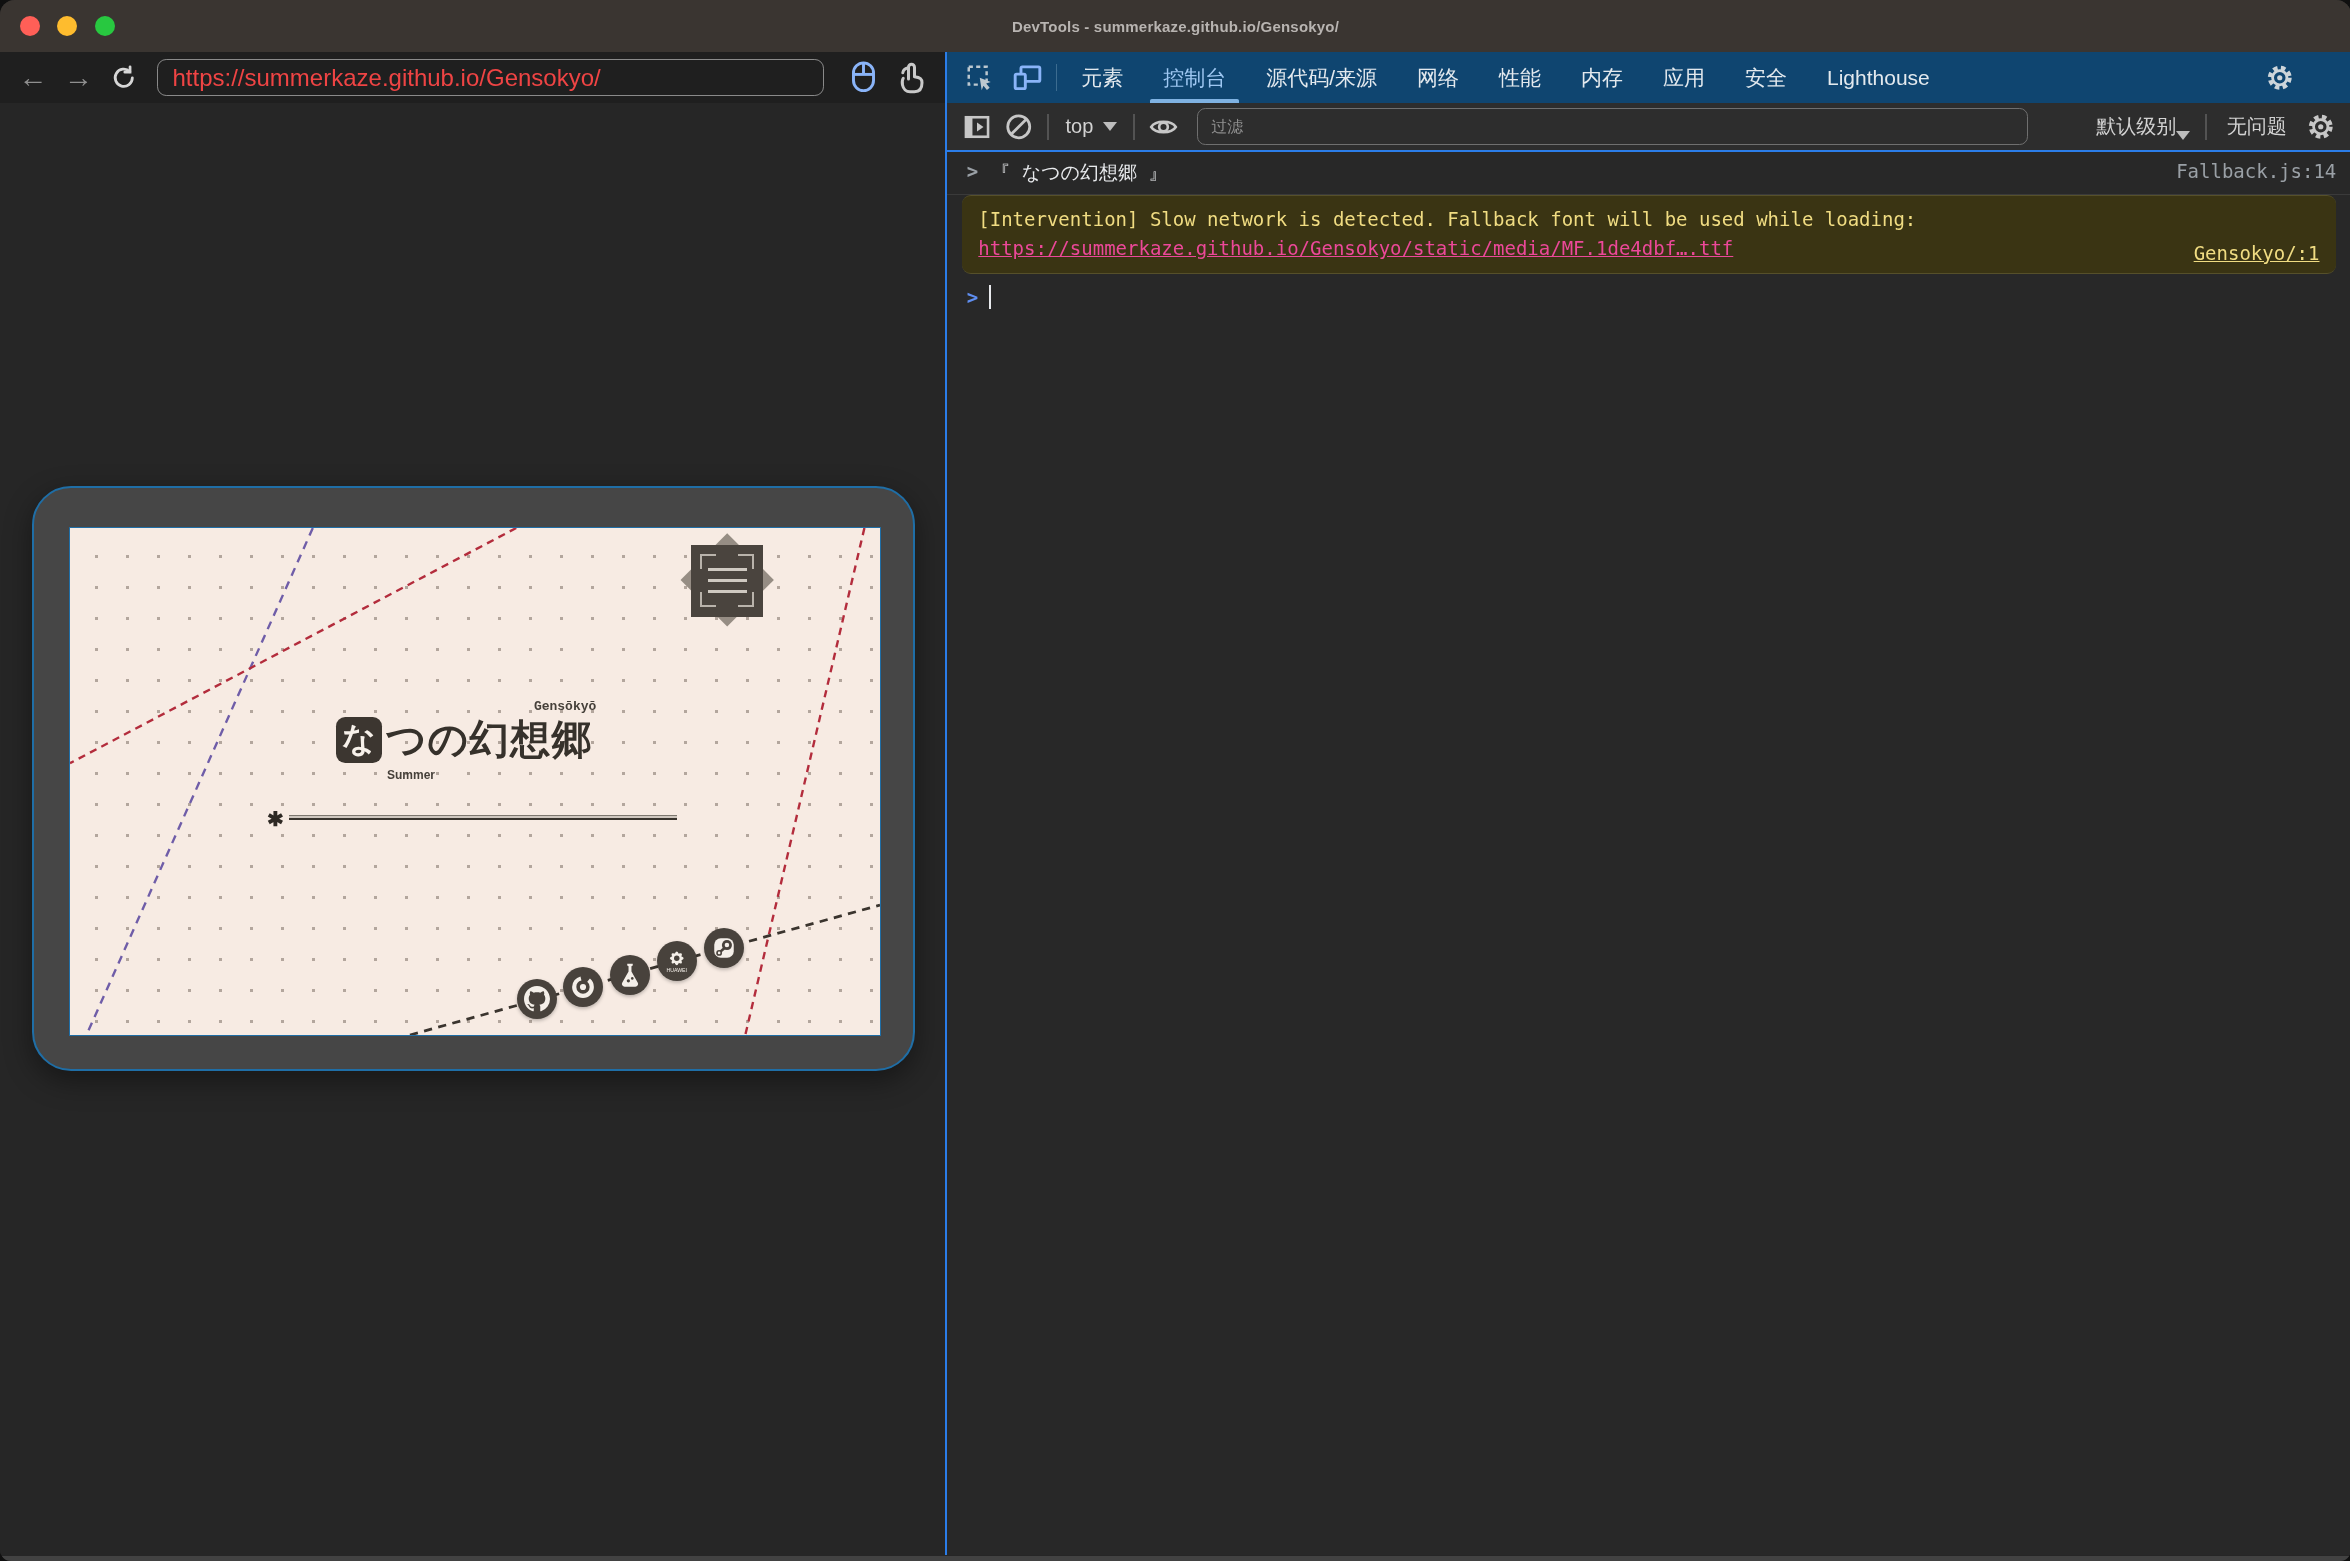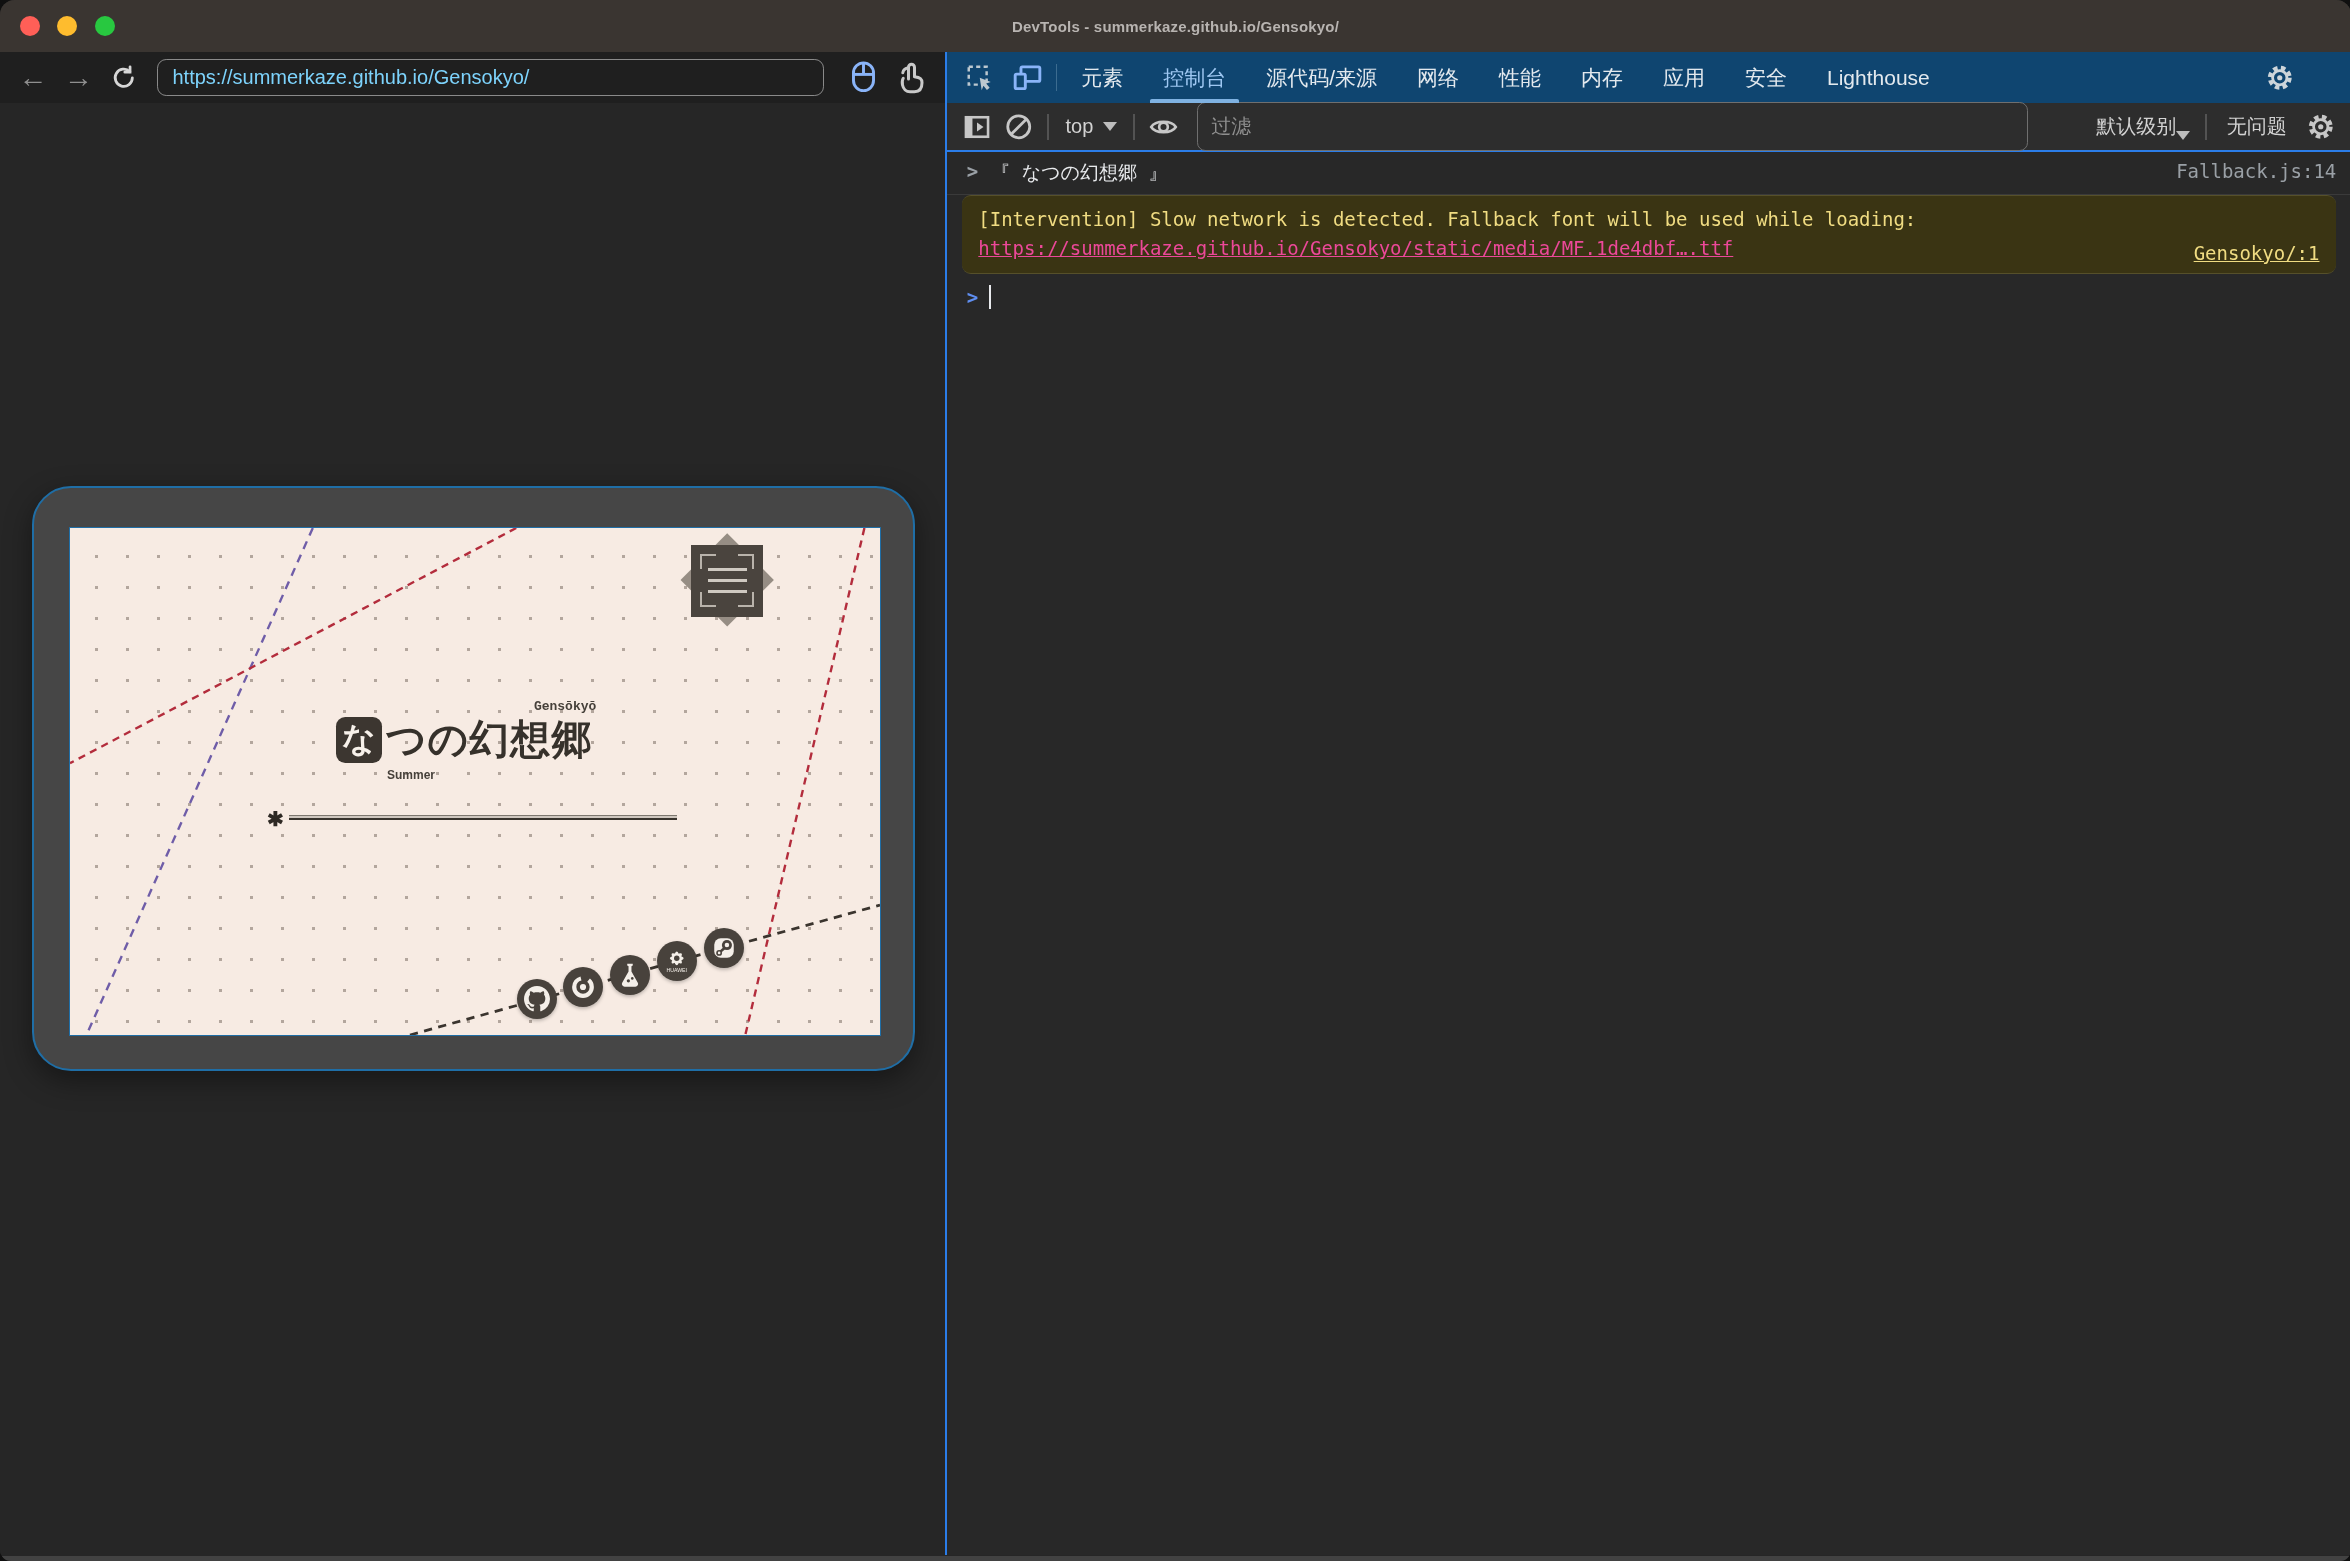--- a/index.html
+++ b/index.html
@@ -23,21 +23,21 @@
   #devtools-pane { flex:1; height:100%; position:relative; background:#282828; }
   #bottom-strip { position:absolute; left:0; bottom:0; width:100%; height:5.5px; background:#424242; z-index:40; }
 
   
   #btoolbar { position:absolute; left:0; top:0; width:100%; height:51px; background:#1f1f1f;
               display:flex; align-items:center; padding:0 13px; gap:5.5px; }
   .nav-btn { width:40px; height:40px; display:flex; align-items:center; justify-content:center;
              color:#8f8f8f; font-size:29px; border-radius:7.3px; cursor:default; }
   .nav-btn svg { display:block; }
   #url-bar { flex:1; height:37px; margin:0 13px 0 7.3px; background:transparent; border:1.8px solid #8a8a8a;
-             border-radius:9.2px; color:#7dd3fc; font-size:20px; padding:0 14.7px;
+             border-radius:9.2px; color:#ef4444; font-size:24px; padding:0 14.7px;
              font-family:"Liberation Sans", sans-serif; outline:none; }
   .cursor-toggle { width:42px; height:40px; display:flex; align-items:center; justify-content:center; }
 
   
   #device-frame { position:absolute; left:32px; top:434px; width:883px; height:585px;
                   background:#464646; border:2.8px solid #1f6ea6; border-radius:39px;
                   box-shadow:0 9.2px 27.5px rgba(0,0,0,.4); }
   #page { position:absolute; left:35px; top:39px; width:812px; height:509px;
           background:#f7ebe3; border:1.8px solid #1f6ea6; overflow:hidden;
           background-image:radial-gradient(circle,#b3a69d 1.5px, rgba(0,0,0,0) 1.7px);
@@ -91,22 +91,22 @@
            box-shadow:0 -10px 0 #cdd5da, 0 10px 0 #cdd5da; margin:0 16.5px; }
 
   
   #con-toolbar { height:49px; background:#2d2d2d; display:flex; align-items:center; padding:0 9.2px;
                  border-bottom:2.8px solid #2b7de9; }
   .con-ic { width:42px; height:37px; display:flex; align-items:center; justify-content:center; }
   .con-sep { width:1.8px; height:26px; background:#535353; margin:0 7.3px; }
   #ctx-select { display:flex; align-items:center; gap:9.2px; color:#d2d2d2; font-size:20px; padding:0 9.2px;text-align:right; }
   .dd-arrow { width:0; height:0; border-left:7.3px solid transparent; border-right:7.3px solid transparent;
               border-top:9.2px solid #bdbdbd; }
-  #filter-input { flex:1; max-width:831px; height:49px; margin:0 13px; background:transparent;
-                  border:1.8px solid #6f6f6f; border-radius:8.3px; color:#a3a3a3; font-size:20px; padding:0 13px;
+  #filter-input { flex:1; max-width:831px; height:37px; margin:0 13px; background:transparent;
+                  border:1.8px solid #6f6f6f; border-radius:8.3px; color:#a3a3a3; font-size:16px; padding:0 13px;
                   font-family:"Liberation Sans", sans-serif; outline:none; }
   #filter-input::placeholder { color:#8f8f8f; }
   #levels-select { display:flex; align-items:flex-end; gap:0; color:#d2d2d2; font-size:20px; padding:0 7.3px; margin-left:auto; }
   #issues-label { color:#d2d2d2; font-size:20px; padding:0 13px; }
 
   
   #console-area { font-family:"DejaVu Sans Mono","Liberation Mono",monospace; font-size:19px; }
   .msg-row { display:flex; align-items:flex-start; padding:8.3px 14.7px 7.3px 20px; border-bottom:0.9px solid #3a3a3a; }
   .msg-chevron { color:#9aa0a6; margin-right:13px; font-weight:700; }
   .msg-text { color:#e8eaed; flex:1; }

